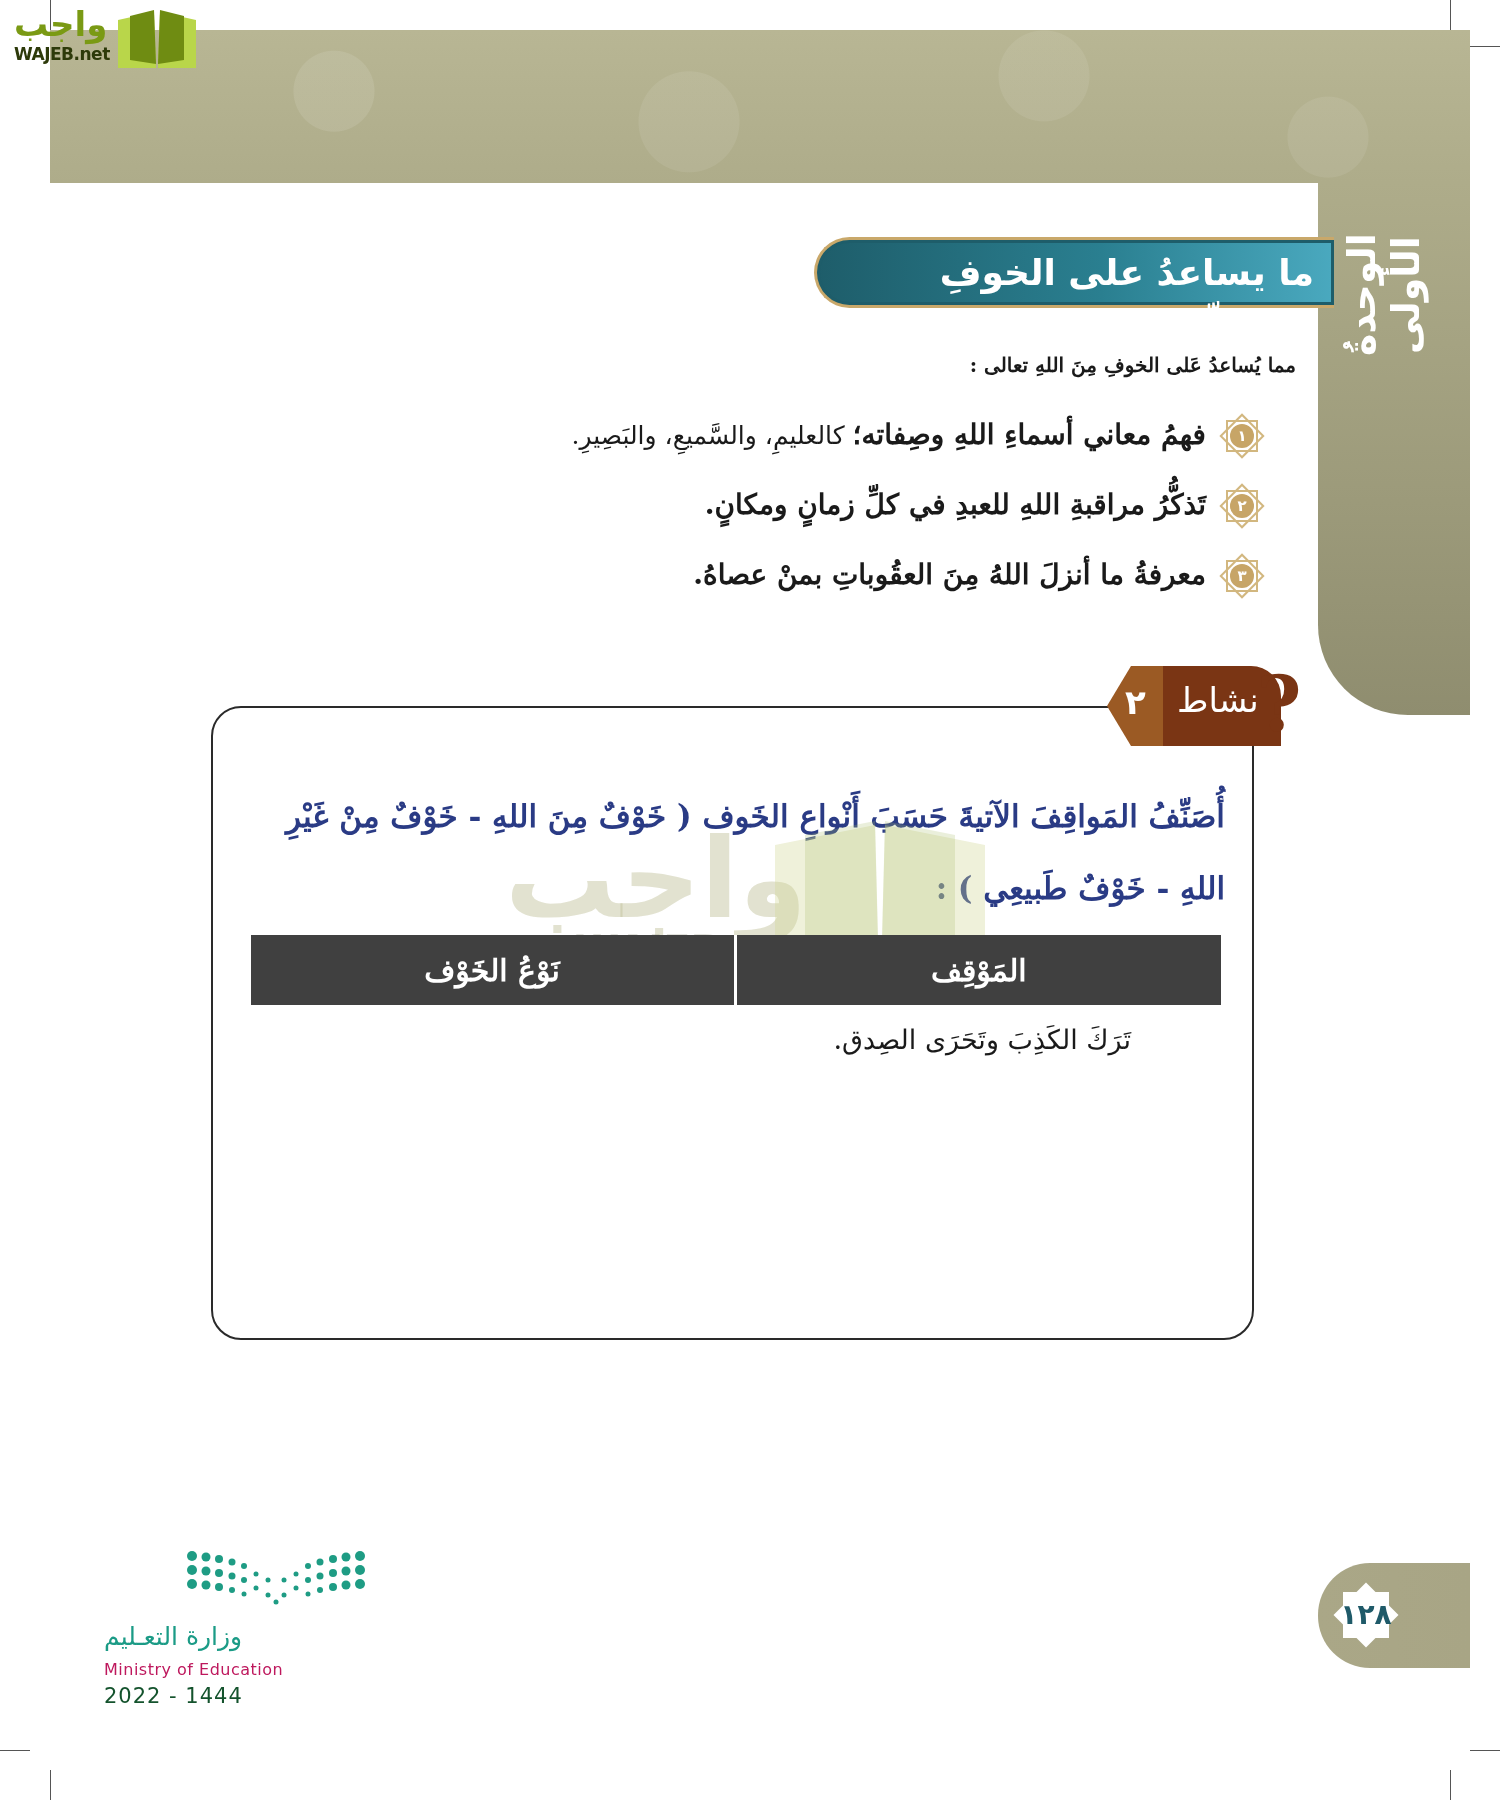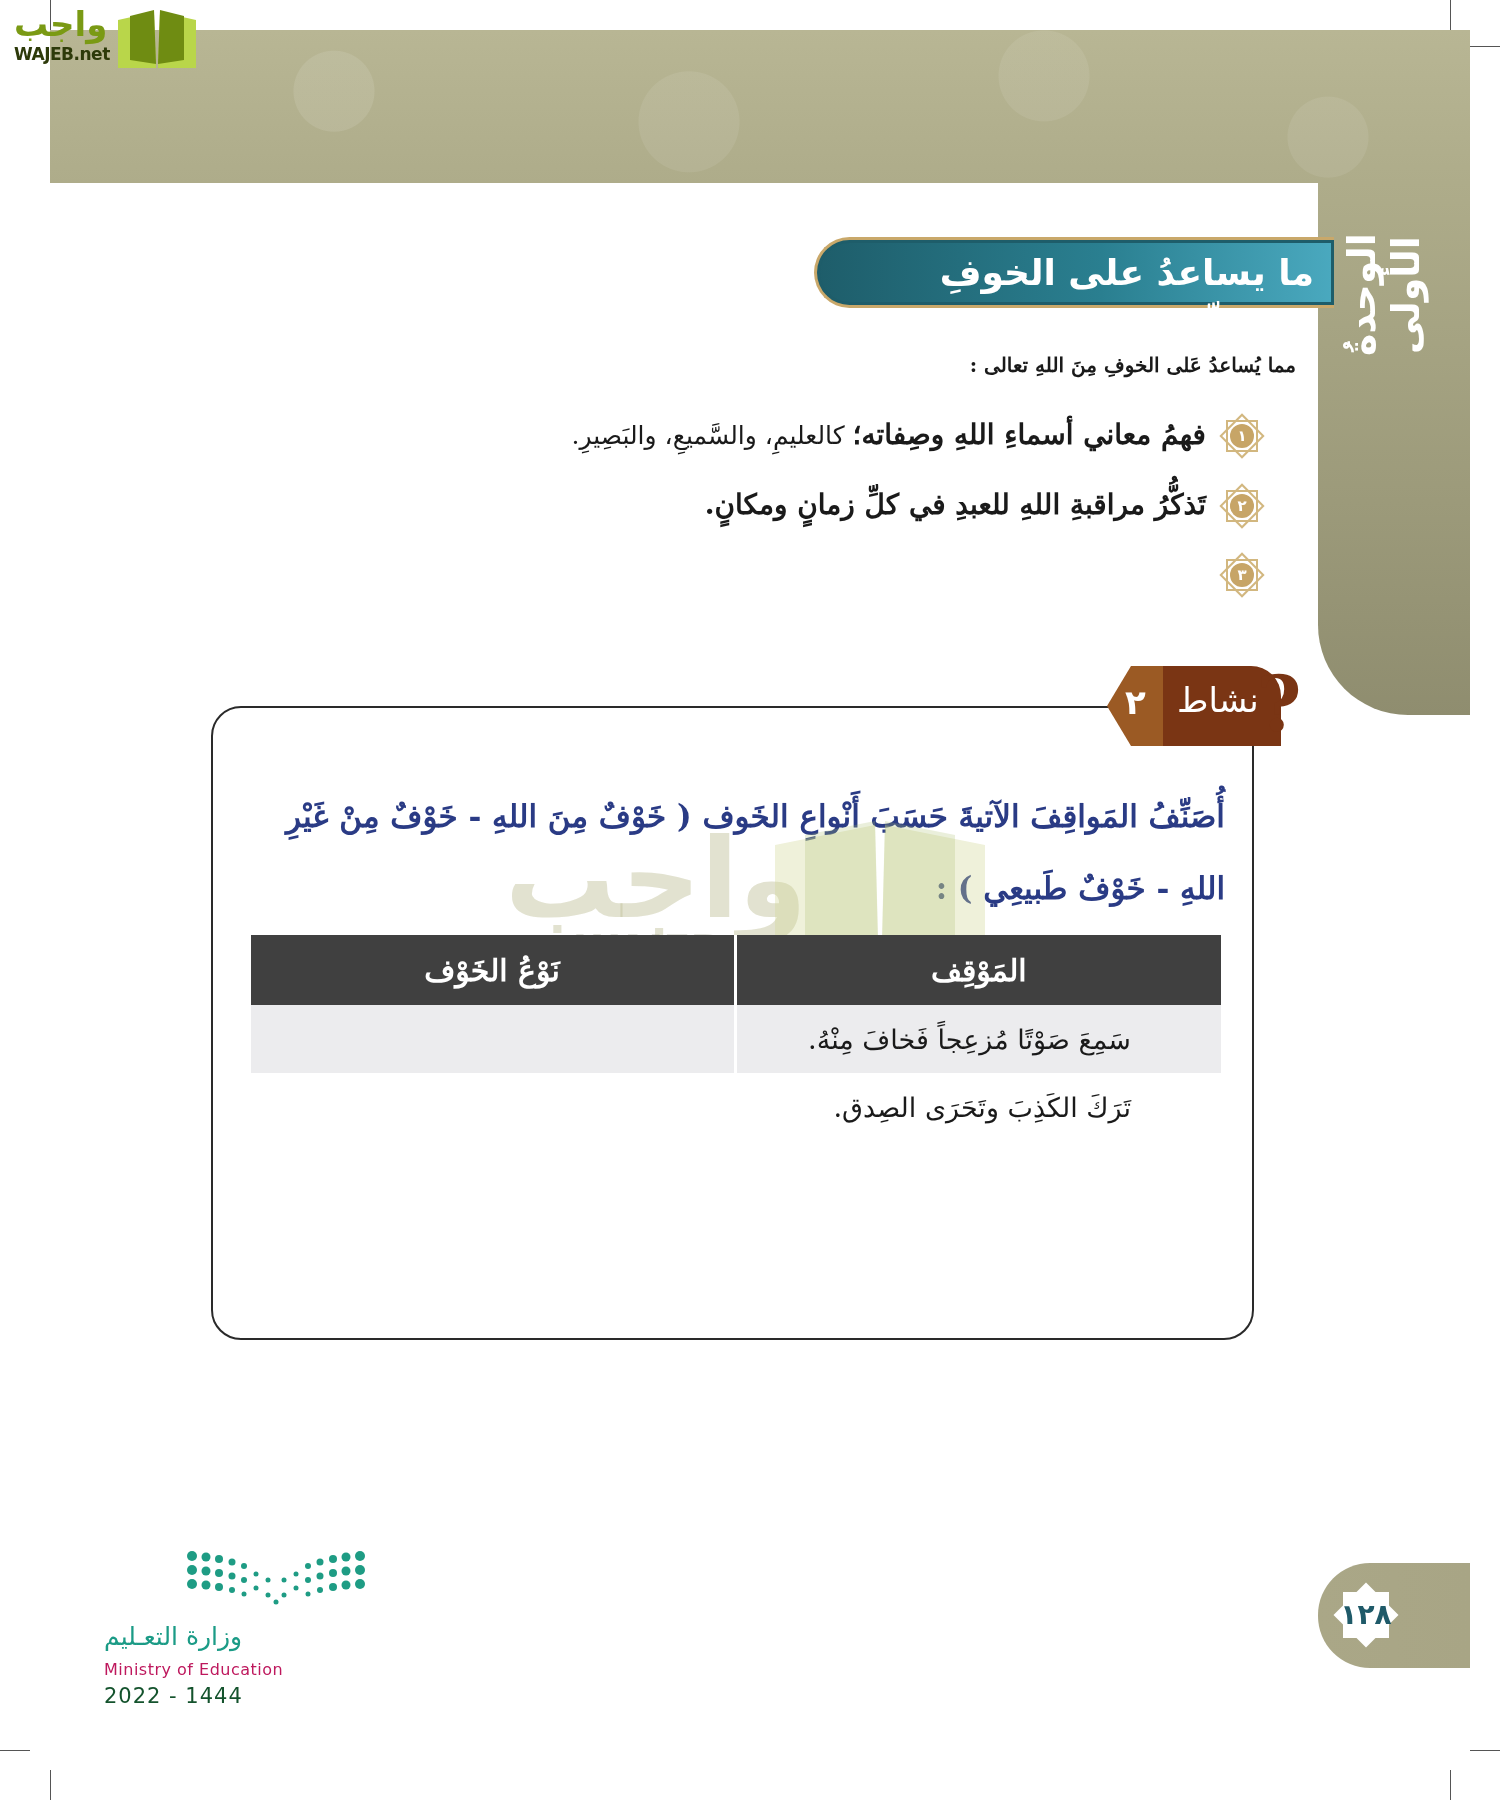--- a/index.html
+++ b/index.html
@@ -167,20 +167,21 @@
     <div class="num">٢</div>
   </div>
   <div class="text"><b>تَذكُّرُ مراقبةِ اللهِ للعبدِ في كلِّ زمانٍ ومكانٍ.</b><span class="rest"></span></div>
 </div>
 <div class="item" style="top:553px;">
   <div class="marker">
     <div class="sq"></div>
       <div class="sq2"></div>
     <div class="num">٣</div>
   </div>
+  <div class="text"><b>معرفةُ ما أنزلَ اللهُ مِنَ العقُوباتِ بمنْ عصاهُ.</b><span class="rest"></span></div>
 </div>
 
 <div class="activity-box"></div>
 <div class="activity-badge">
   <div class="arrow"></div>
   <div class="body"></div>
   <div class="num">٢</div>
   <div class="label">نشاط</div>
   <div class="qmark">?</div>
 </div>
@@ -199,24 +200,20 @@
 </div>
 
 <table class="situations-table">
   <thead>
     <tr>
       <th class="col-situation">المَوْقِف</th>
       <th>نَوْعُ الخَوْف</th>
     </tr>
   </thead>
   <tbody>
-    <tr class="shade">
-      <td>سَمِعَ صَوْتًا مُزعِجاً فَخافَ مِنْهُ.</td>
-      <td class="type"></td>
-    </tr>
     <tr>
       <td>تَرَكَ الكَذِبَ وتَحَرَى الصِدق.</td>
       <td class="type"></td>
     </tr>
   </tbody>
 </table>
 
 <div class="moe-logo">
   <svg class="moe-dots" viewBox="0 0 180 60">
     <g fill="#1e9c84">

